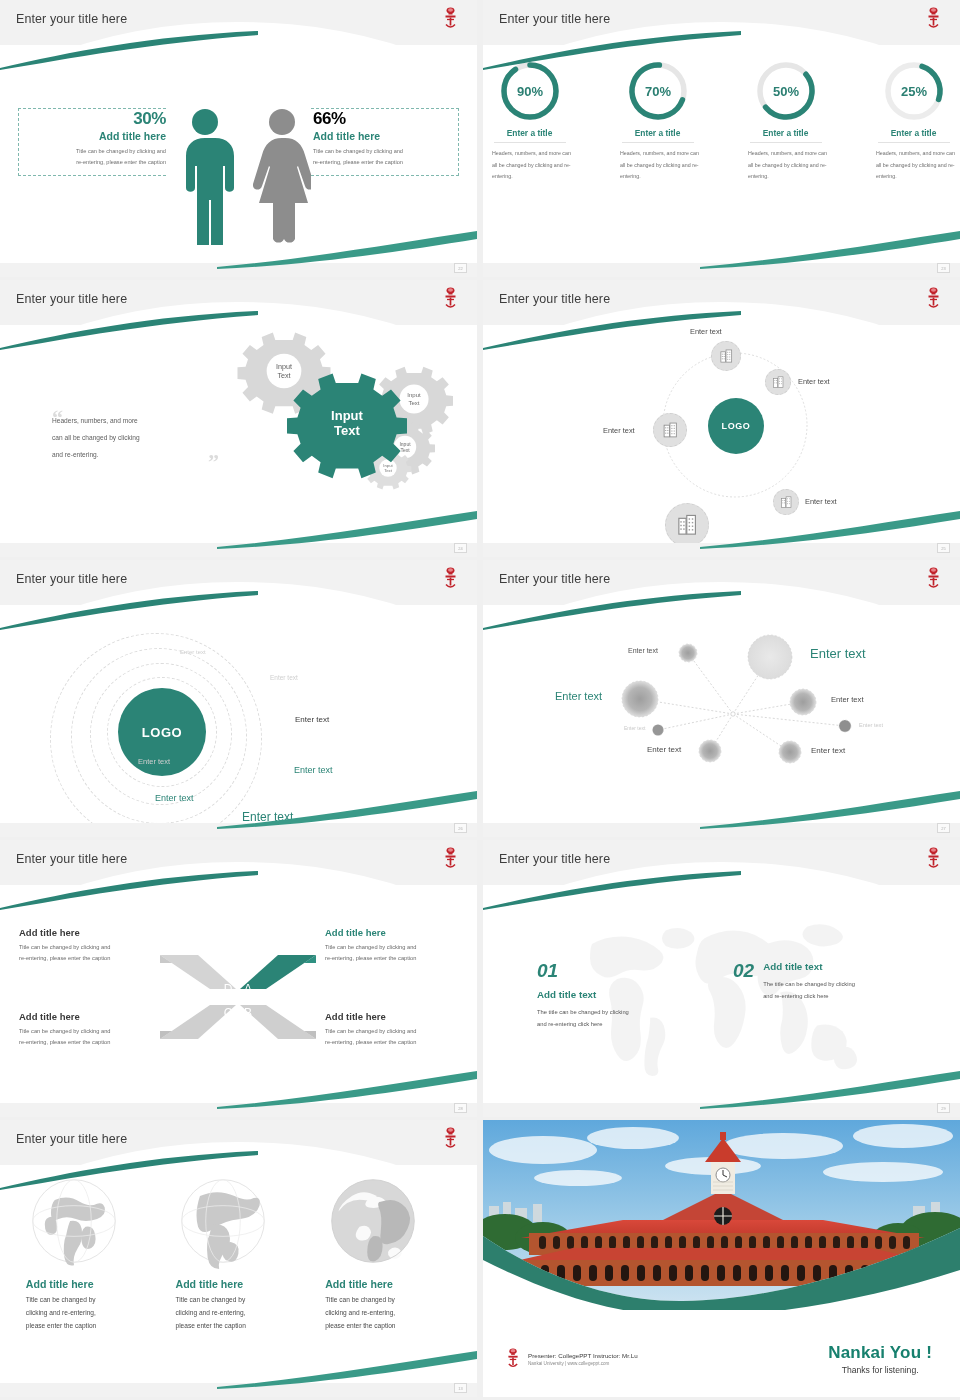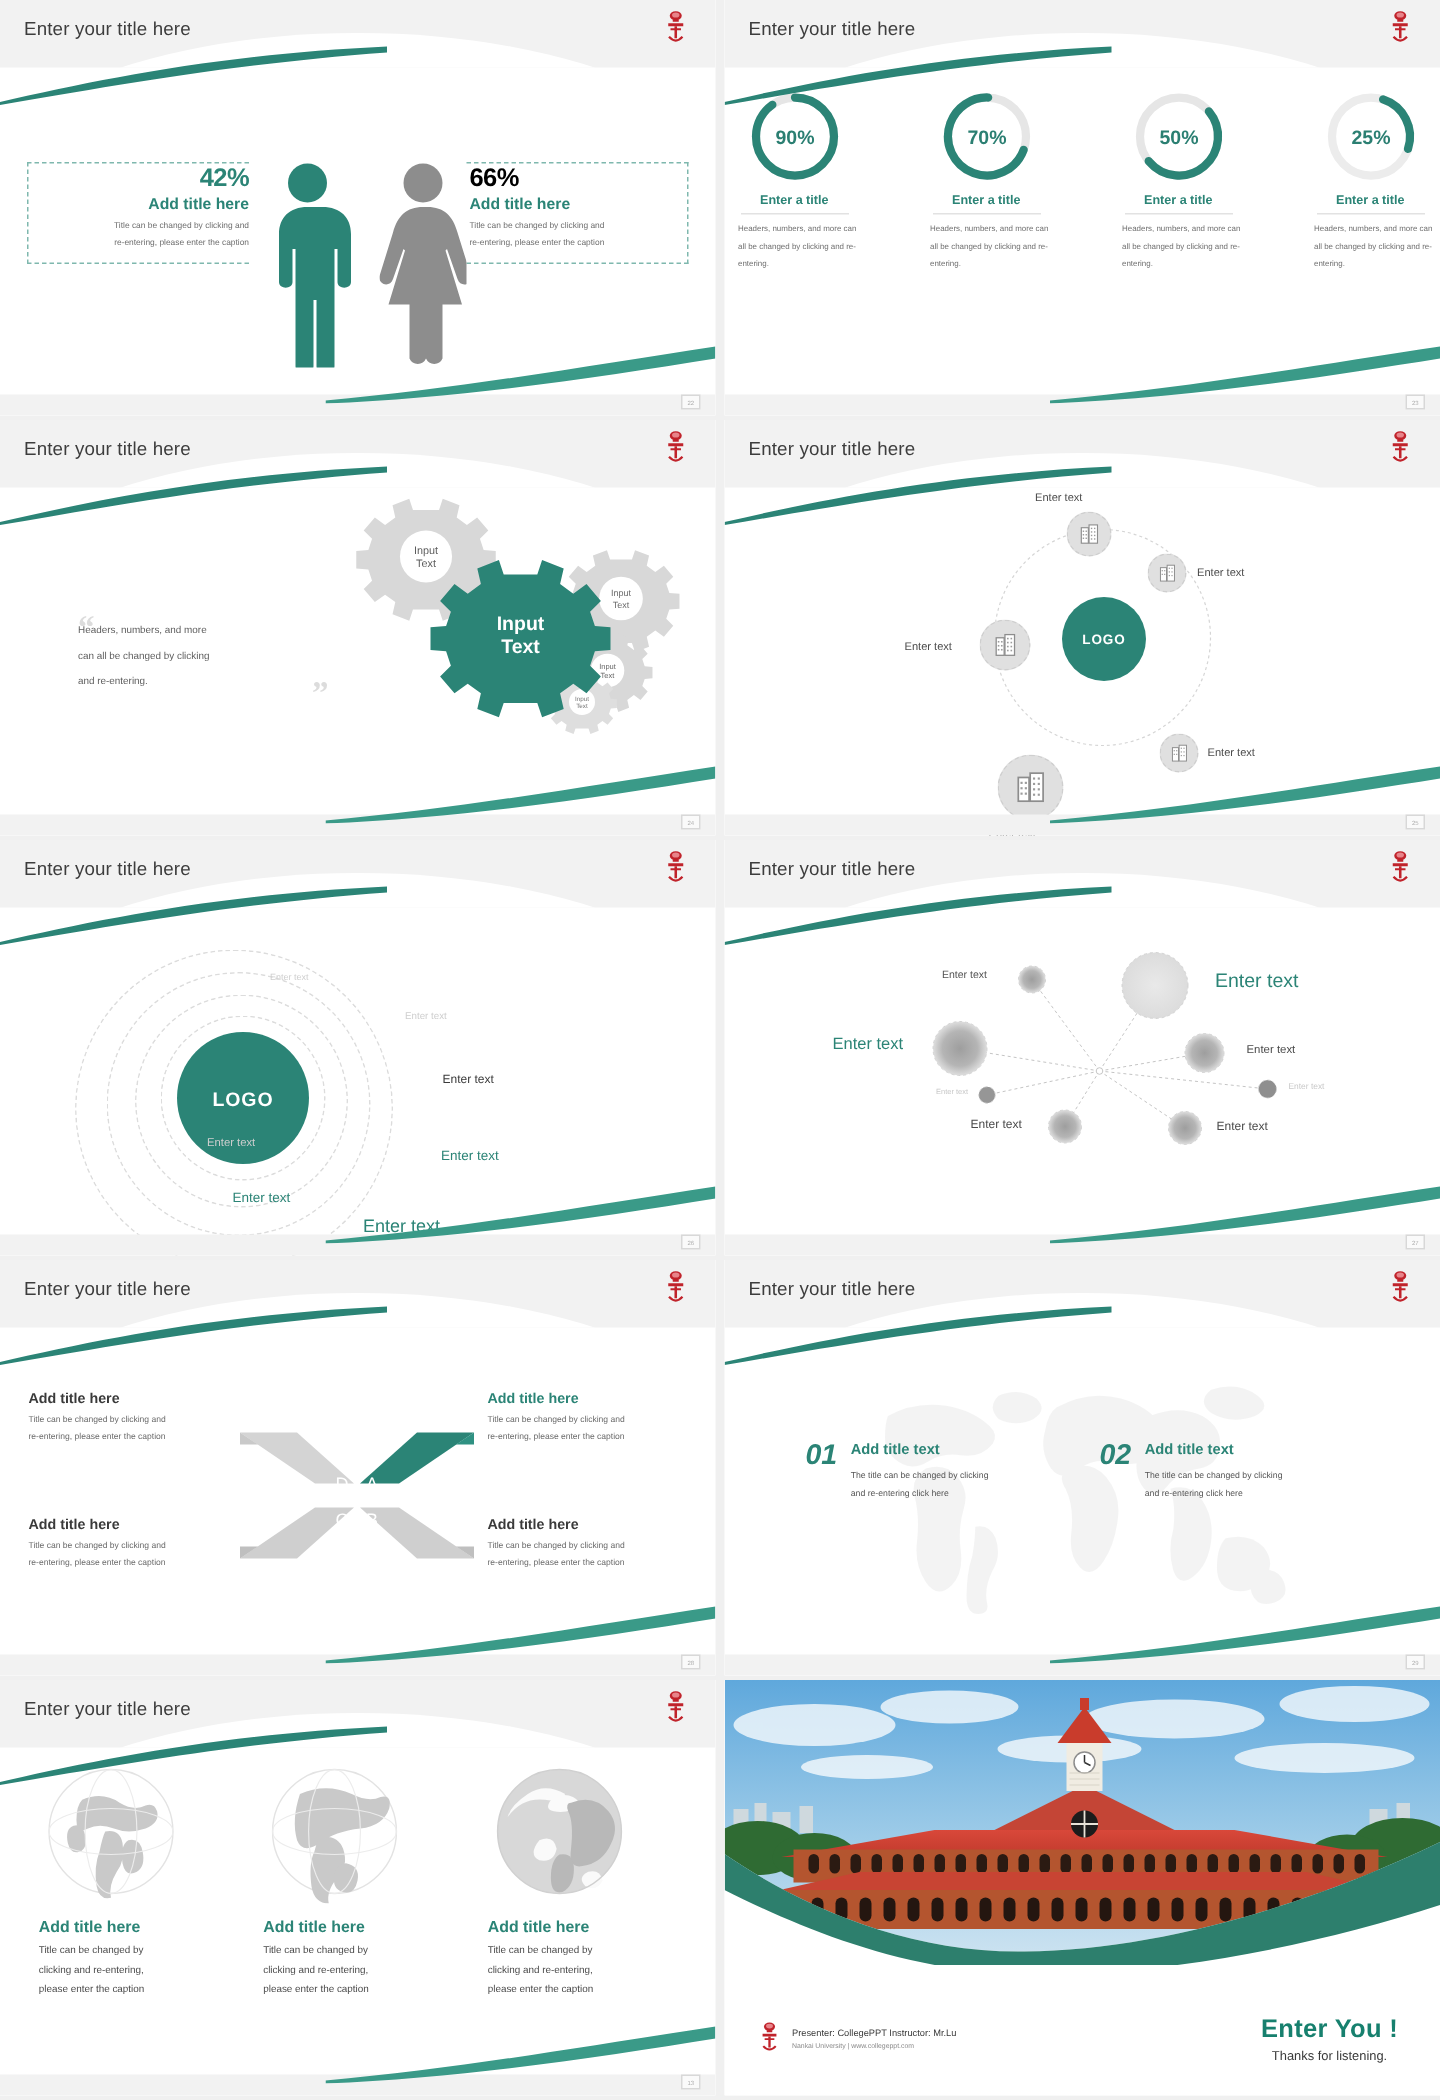--- a/index.html
+++ b/index.html
@@ -154,21 +154,21 @@
       <path d="M8 37 q9 10 18 0" stroke="#c0232b" stroke-width="3" fill="none"></path>
     </svg>
     <svg class="swoosh-tl" viewBox="0 0 260 40">
       <path d="M0 38 C70 22 150 6 258 1 L258 5 C150 13 72 28 0 40 Z" fill="#2b8476"></path>
     </svg>
     <div class="s1-wrap">
       <div class="dashbox" style="left:18px; top:63px; width:148px; height:68px; border-right:none;"></div>
       <div class="dashbox" style="left:311px; top:63px; width:148px; height:68px; border-left:none;"></div>
 
       <div class="s1-box left">
-        <div class="s1-pct g">42%</div>
+        <div class="s1-pct g">30%</div>
         <div class="s1-t">Add title here</div>
         <div class="s1-d"><span>Title can be changed by clicking and</span><br>
           <span>re-entering, please enter the caption</span></div>
       </div>
 
       <div class="fig" style="left:176px; width:58px;">
         <svg viewBox="0 0 58 140" width="58" height="140">
           <circle cx="29" cy="17" r="13" fill="#2b8476"></circle>
           <path d="M29 33 c-12 0-19 7-19 18 v32 c0 5 9 5 9 0 v-22 h2 v78 a6 6 0 0 0 12 0 v-44 h2 v44 a6 6 0 0 0 12 0 v-78 h2 v22 c0 5 9 5 9 0 v-32 c0-11-7-18-19-18 z" fill="#2b8476"></path>
         </svg>
@@ -678,21 +678,21 @@
           <path d="M160 72 q16-6 26 6 10 12 8 28 -2 18-10 30 -8 12-16 4 -8-8-6-24 2-18-4-30 -6-10 2-14z"></path>
           <path d="M216 36 q20-8 36 0 14 8 12 22 -2 12-14 14 -14 2-22 12 -8 10-16 2 -8-10-4-26 2-14 8-24z"></path>
           <path d="M230 86 q14-4 22 8 8 12 6 28 -2 16-12 24 -10 8-14-4 -4-14 0-28 2-16-2-28z"></path>
           <path d="M268 120 q16-4 26 6 8 10 2 20 -8 12-22 10 -12-2-12-16 0-14 6-20z"></path>
           <path d="M292 142 q12-2 16 8 4 10-6 14 -12 4-16-6 -4-12 6-16z"></path>
           <path d="M112 22 q14-6 26 2 8 8-2 14 -12 6-24 0 -8-8 0-16z"></path>
           <path d="M258 18 q18-6 32 4 10 8-2 14 -16 6-30-2 -10-8 0-16z"></path>
         </g>
       </svg>
 
-      <div class="numblk" style="left:54px; top:76px;">
+      <div class="numblk" style="left:54px; top:76px;flex-direction:column;">
         <div class="bignum">01</div>
         <div>
           <div class="nh">Add title text</div>
           <div class="nd"><span>The title can be changed by clicking</span><br>
             <span>and re-entering click here</span></div>
         </div>
       </div>
 
       <div class="numblk" style="left:250px; top:76px;justify-content:flex-end;">
         <div class="bignum">02</div>
@@ -946,19 +946,19 @@
             <path d="M10 27 h14" stroke="#c0232b" stroke-width="2.6"></path>
           <path d="M8 37 q9 10 18 0" stroke="#c0232b" stroke-width="3" fill="none"></path>
         </svg>
         <div>
           <div class="tk-l1">Presenter: CollegePPT   Instructor: Mr.Lu</div>
           <div class="tk-l2">Nankai University | www.collegeppt.com</div>
         </div>
       </div>
 
       <div class="tk-right">
-        <div class="tk-big">Enter You !</div>
+        <div class="tk-big">Nankai You !</div>
         <div class="tk-sub">Thanks for listening.</div>
       </div>
     </div>
   </div>
 
 </div>
 
 </body></html>

